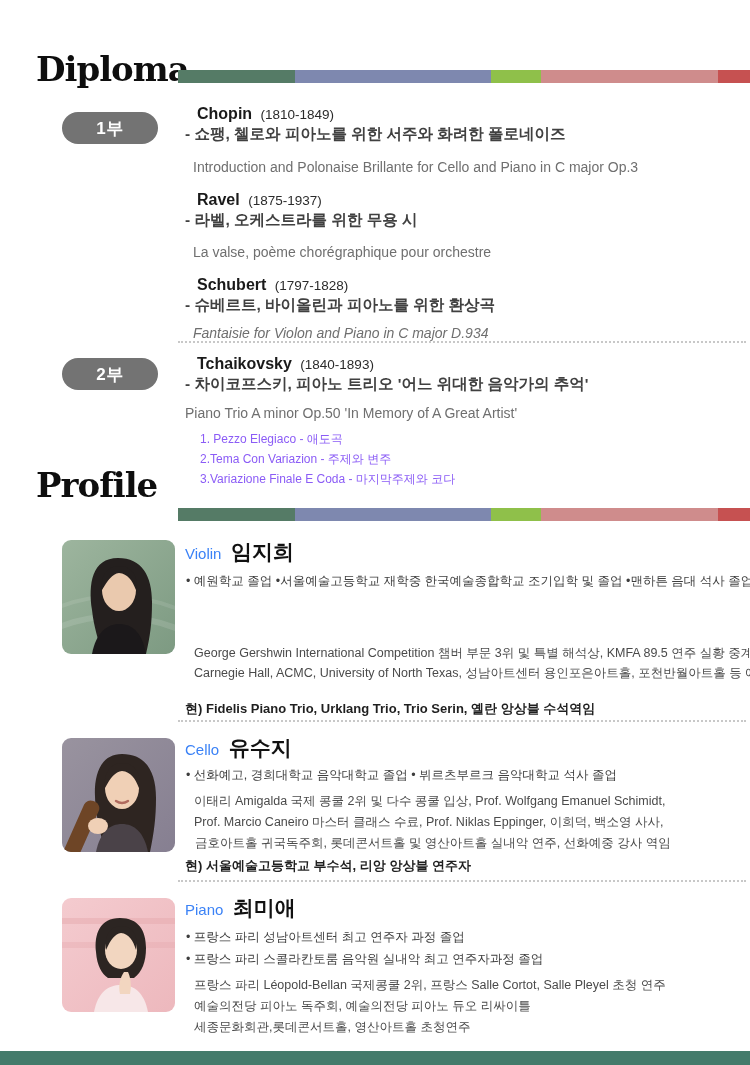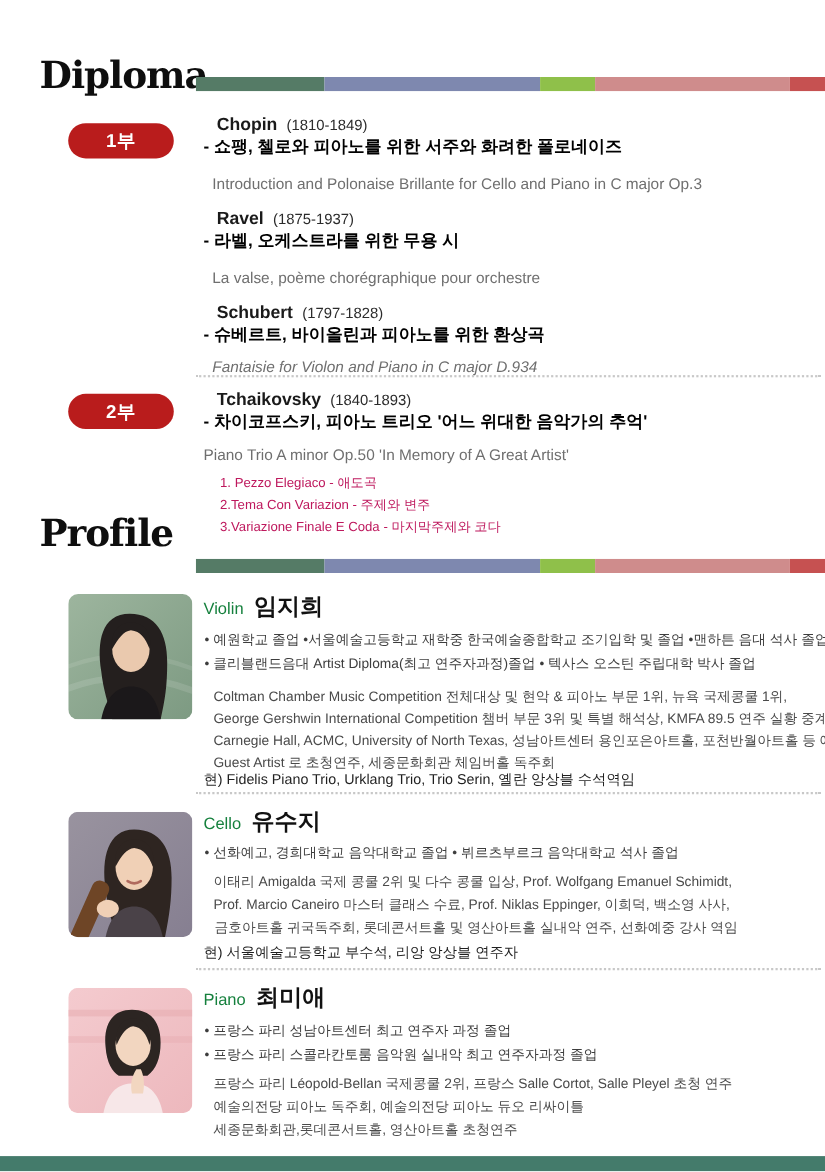--- a/index.html
+++ b/index.html
@@ -8,37 +8,37 @@
     font-family:"Liberation Sans", sans-serif;color:#222;overflow:hidden;
   }
   .abs{position:absolute;}
   .section-title{
     font-family:"DejaVu Serif", serif;font-weight:800;font-size:34px;line-height:1;
     color:#0e0e0e;letter-spacing:-1px;
   }
   .stripe{display:flex;height:13px;overflow:hidden;}
   .stripe span{display:block;height:100%;}
   .badge{
-    background:#b91c1c;color:#fff;border-radius:17px;width:96px;height:32px;
+    background:#737373;color:#fff;border-radius:17px;width:96px;height:32px;
     display:flex;align-items:center;justify-content:center;
     font-size:17px;font-weight:700;letter-spacing:0.5px;
   }
   .composer-line{font-size:16px;line-height:20px;color:#1a1a1a;white-space:nowrap;margin-left:12px;}
   .composer-line .composer{font-weight:700;}
   .composer-line .dates{font-weight:400;font-size:13.5px;color:#2b2b2b;margin-left:4px;}
-  .subtitle{font-size:15.5px;font-weight:700;color:#000000;line-height:20px;white-space:nowrap;}
+  .subtitle{font-size:15.5px;font-weight:700;color:#404040;line-height:20px;white-space:nowrap;}
   .piece{font-size:14px;color:#6f6f6f;line-height:18px;white-space:nowrap;}
-  .movement{font-size:12px;color:#be185d;line-height:16px;white-space:nowrap;}
+  .movement{font-size:12px;color:#8b5cf6;line-height:16px;white-space:nowrap;}
   .dotted{border-top:2px dotted #c8c8c8;height:0;}
   .profile-name{white-space:nowrap;line-height:24px;}
-  .profile-name .instrument{font-size:15px;color:#15803d;}
+  .profile-name .instrument{font-size:15px;color:#3b82f6;}
   .profile-name .name{font-size:21px;font-weight:700;color:#111;margin-left:5px;}
   .bullet-line{font-size:12.5px;color:#3d3d3d;line-height:22px;white-space:nowrap;}
   .bio-line{font-size:12.5px;color:#4a4a4a;line-height:20.5px;white-space:nowrap;}
-  .current-line{font-size:13px;font-weight:400;color:#1f1f1f;white-space:nowrap;}
+  .current-line{font-size:13px;font-weight:700;color:#1f1f1f;white-space:nowrap;}
   .photo{border-radius:9px;overflow:hidden;width:113px;height:114px;}
   .photo svg{display:block;width:100%;height:100%;}
   .footer-bar{left:0;right:0;height:14px;bottom:0;}
 </style>
 </head>
 <body>
 
 <div id="canvas">
 
   <div class="abs section-title" style="left:36px;top:52px;">Diploma</div>
@@ -111,25 +111,22 @@
       <ellipse cx="57" cy="50" rx="17" ry="21" fill="#eac9ae"></ellipse>
       <path d="M57 26 C 44 26 38 38 40 50 C 46 40 50 34 57 33 C 66 34 70 40 74 50 C 77 37 70 26 57 26 Z" fill="#241f1e"></path>
       <path d="M30 114 C 34 92 46 84 57 84 C 70 84 80 92 84 114 Z" fill="#1b181a"></path>
     </svg>
   </div>
   <div class="abs profile-name" style="left:185px;top:540px;">
     <span class="instrument">Violin</span>
     <span class="name">임지희</span>
   </div>
   <div class="abs bullet-line" style="left:186px;top:570px;">• 예원학교 졸업 •서울예술고등학교 재학중 한국예술종합학교 조기입학 및 졸업 •맨하튼 음대 석사 졸업</div>
-  <div class="abs bullet-line" style="left:186px;top:592px;">• 클리블랜드음대 Artist Diploma(최고 연주자과정)졸업 • 텍사스 오스틴 주립대학 박사 졸업</div>
-  <div class="abs bio-line" style="left:194px;top:623px;">Coltman Chamber Music Competition 전체대상 및 현악 &amp; 피아노 부문 1위, 뉴욕 국제콩쿨 1위,</div>
   <div class="abs bio-line" style="left:194px;top:643px;">George Gershwin International Competition 챔버 부문 3위 및 특별 해석상, KMFA 89.5 연주 실황 중계,</div>
   <div class="abs bio-line" style="left:194px;top:663px;">Carnegie Hall, ACMC, University of North Texas, 성남아트센터 용인포은아트홀, 포천반월아트홀 등 에서</div>
-  <div class="abs bio-line" style="left:194px;top:683px;">Guest Artist 로 초청연주, 세종문화회관 체임버홀 독주회</div>
   <div class="abs current-line" style="left:185px;top:700px;">현) Fidelis Piano Trio, Urklang Trio, Trio Serin, 옐란 앙상블 수석역임</div>
 
   <div class="abs dotted" style="left:178px;right:4px;top:720px;"></div>
 
   <div class="abs photo" style="left:62px;top:738px;">
     <svg viewBox="0 0 113 114" xmlns="http://www.w3.org/2000/svg">
       <defs>
         <linearGradient id="cbg" x1="0" y1="0" x2="1" y2="1">
           <stop offset="0" stop-color="#99939f"></stop>
             <stop offset="1" stop-color="#867f91"></stop>

